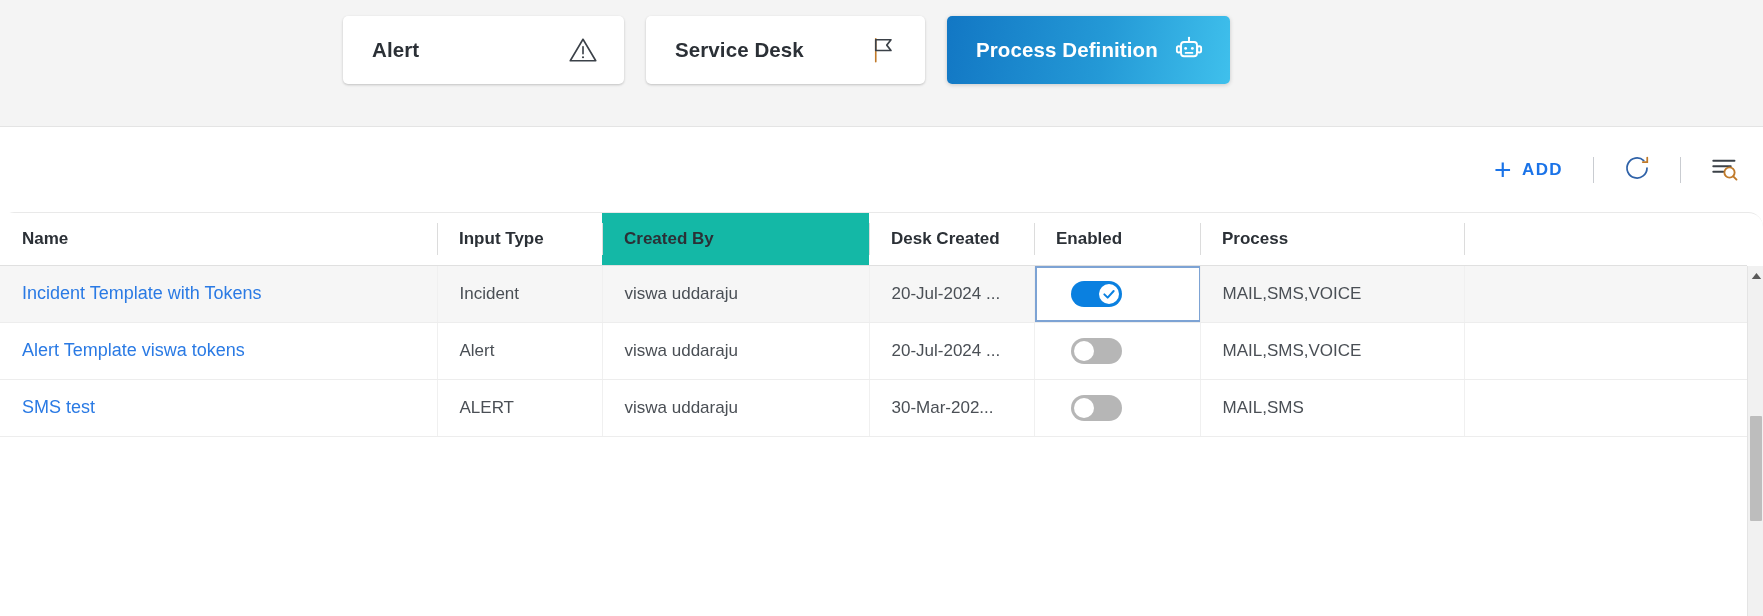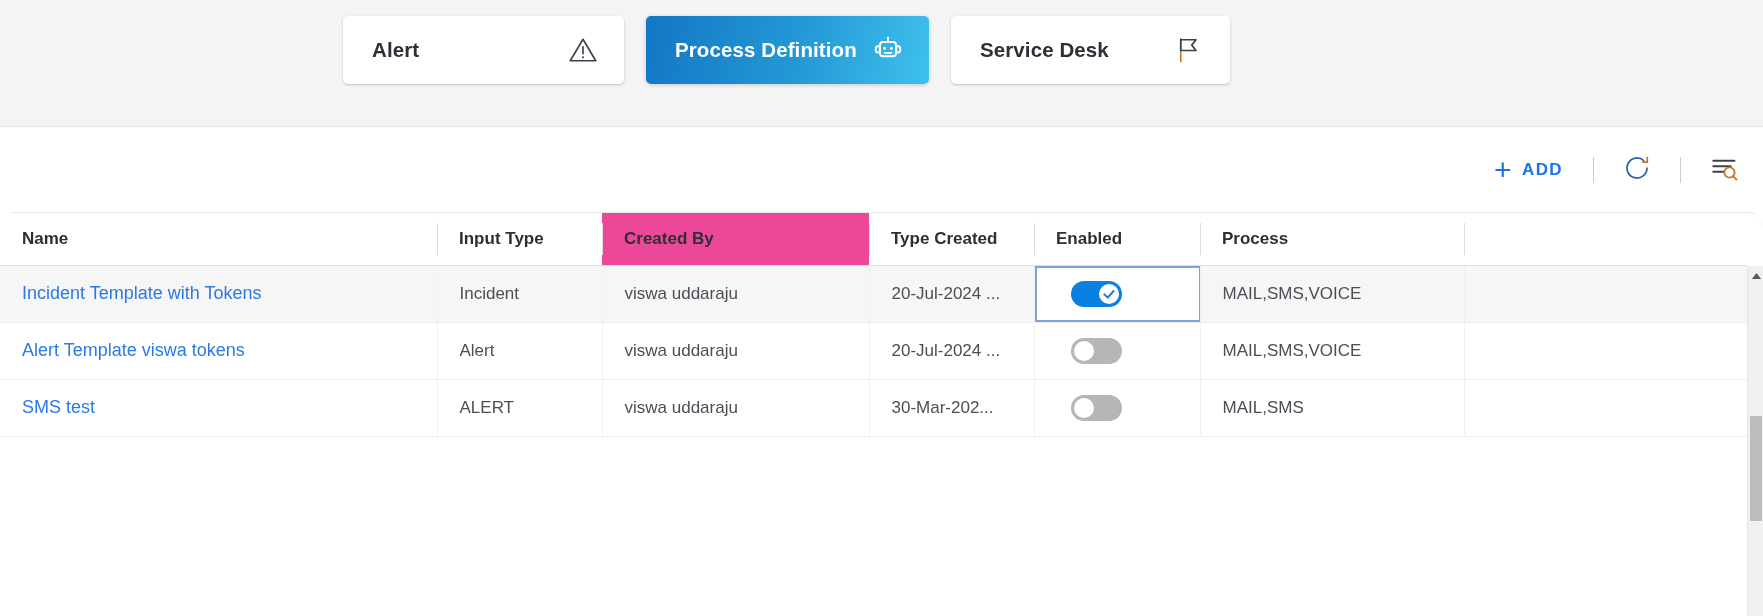--- a/index.html
+++ b/index.html
@@ -115,21 +115,21 @@
     font-weight: bold;
     color: #2b3036;
     height: 52px;
     padding: 0 0 0 22px;
     vertical-align: middle;
     background: #ffffff;
     border-bottom: 1px solid #e0e0e0;
     position: relative;
     user-select: none;
   }
-  table.grid th.hl { background: #ec4899; }
+  table.grid th.hl { background: #14b8a6; }
   table.grid th .vsep {
     position: absolute;
     left: 0; top: 10px;
     width: 1px; height: 32px;
     background: #dcdcdc;
   }
 
   table.grid td {
     font-size: 17px;
     color: #4a4f55;
@@ -219,50 +219,50 @@
 <div class="topbar">
   <div class="cards">
 
     <div class="card card-alert">
       <span class="card-label">Alert</span>
       <span class="card-icon">
         <svg width="30" height="30" viewBox="0 0 24 24" fill="none" stroke="#3b4148" stroke-width="1.3" stroke-linejoin="round">
           <path d="M12 3.4 1.8 20.6h20.4z"></path>
           <line x1="12" y1="9.4" x2="12" y2="15" stroke-linecap="round"></line>
           <circle cx="12" cy="17.8" r="0.85" fill="#3b4148" stroke="none"></circle>
+        </svg>
+      </span>
+    </div>
+
+    <div class="card card-sd">
+      <span class="card-label">Service Desk</span>
+      <span class="card-icon">
+        <svg width="30" height="30" viewBox="0 0 24 24" fill="none">
+          <line x1="5.4" y1="3" x2="5.4" y2="21.4" stroke="#c07a2a" stroke-width="1.3" stroke-linecap="round"></line>
+          <path d="M5.4 3.8h12.2l-3.4 4.3 3.4 4.3H5.4z" stroke="#3b4148" stroke-width="1.3" stroke-linejoin="round"></path>
         </svg>
       </span>
     </div>
 
     <div class="card card-pd">
       <span class="card-label">Process Definition</span>
       <span class="card-icon">
         <svg width="30" height="30" viewBox="0 0 24 24" fill="none" stroke="#ffffff" stroke-width="1.5" stroke-linejoin="round" stroke-linecap="round">
           <line x1="12" y1="2.6" x2="12" y2="5.4"></line>
           <circle cx="12" cy="2.2" r="0.9" fill="#ffffff" stroke="none"></circle>
           <rect x="5.6" y="5.6" width="12.8" height="11.4" rx="2.4"></rect>
           <rect x="2.3" y="9" width="3.1" height="5" rx="1.4"></rect>
           <rect x="18.6" y="9" width="3.1" height="5" rx="1.4"></rect>
           <circle cx="9.3" cy="10.7" r="1.15" fill="#ffffff" stroke="none"></circle>
           <circle cx="14.7" cy="10.7" r="1.15" fill="#ffffff" stroke="none"></circle>
           <line x1="9.3" y1="14.3" x2="14.7" y2="14.3"></line>
         </svg>
       </span>
     </div>
 
-    <div class="card card-sd">
-      <span class="card-label">Service Desk</span>
-      <span class="card-icon">
-        <svg width="30" height="30" viewBox="0 0 24 24" fill="none">
-          <line x1="5.4" y1="3" x2="5.4" y2="21.4" stroke="#c07a2a" stroke-width="1.3" stroke-linecap="round"></line>
-          <path d="M5.4 3.8h12.2l-3.4 4.3 3.4 4.3H5.4z" stroke="#3b4148" stroke-width="1.3" stroke-linejoin="round"></path>
-        </svg>
-      </span>
-    </div>
-
   </div>
 </div>
 
 <div class="toolbar">
 
   <div class="tool-add">
     <span class="plus-icon">+</span>
     <span>ADD</span>
   </div>
 
@@ -314,21 +314,21 @@
         <th>
           <span class="vsep"></span>
           <span>Input Type</span>
         </th>
         <th class="hl">
           <span class="vsep"></span>
           <span>Created By</span>
         </th>
         <th>
           <span class="vsep"></span>
-          <span>Type Created</span>
+          <span>Desk Created</span>
         </th>
         <th>
           <span class="vsep"></span>
           <span>Enabled</span>
         </th>
         <th>
           <span class="vsep"></span>
           <span>Process</span>
         </th>
         <th>

